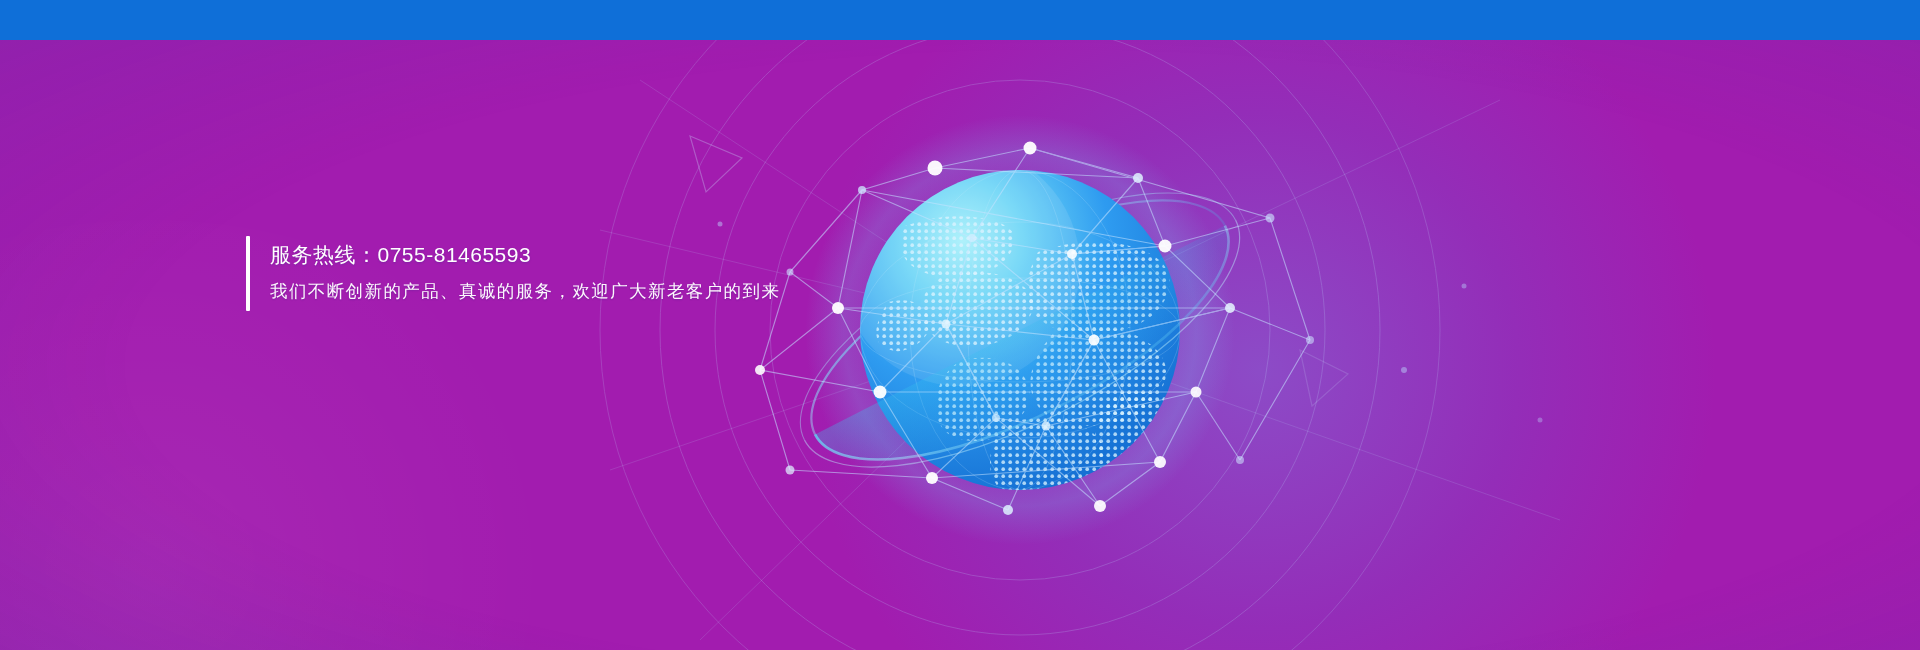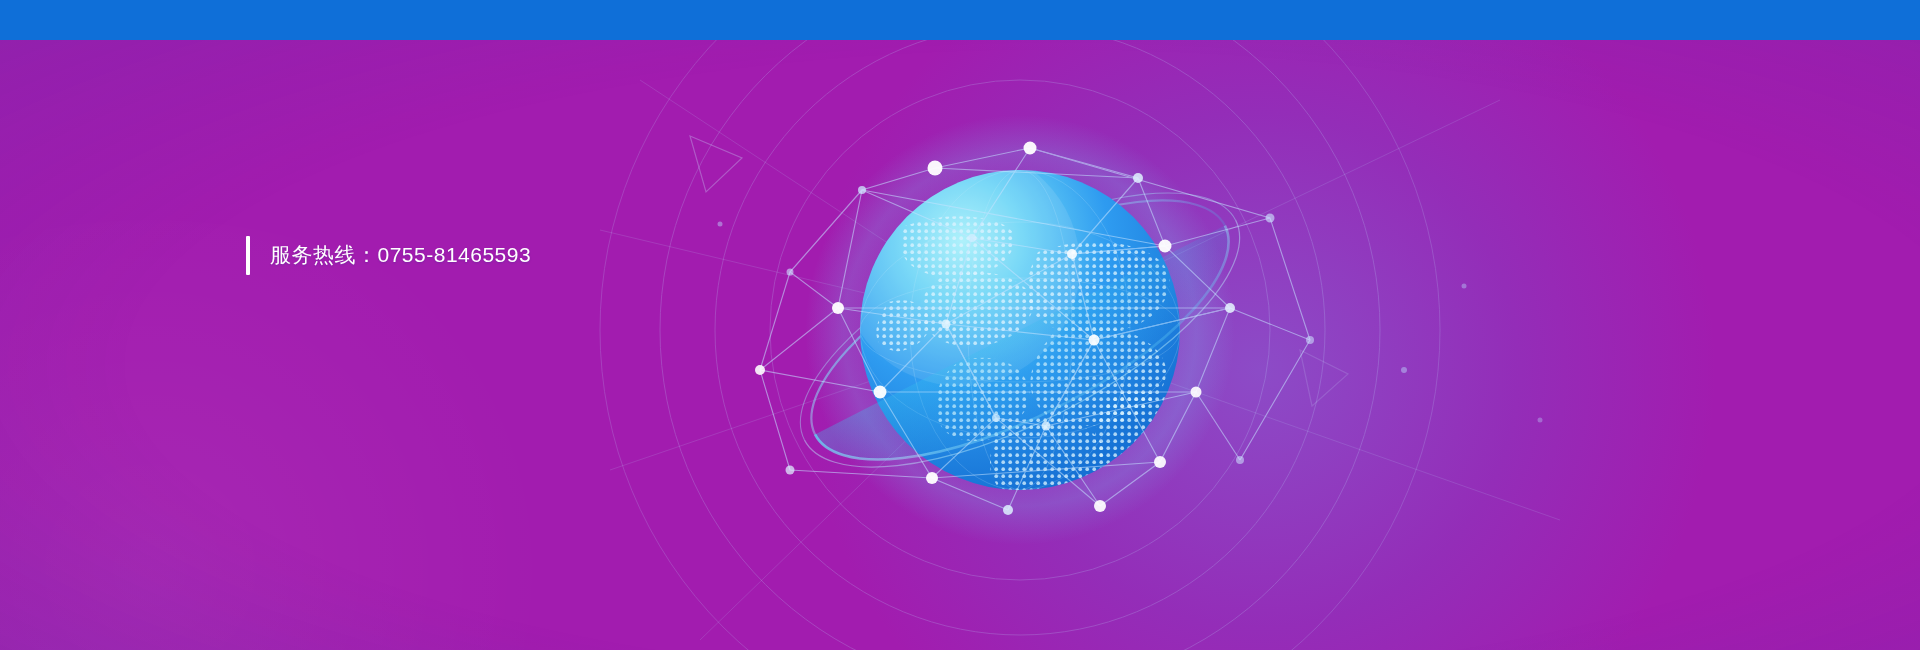--- a/index.html
+++ b/index.html
@@ -216,16 +216,17 @@
       <circle cx="1540" cy="380" r="2.5" fill="#bfdcff" opacity=".35"></circle>
     </g>
   </svg>
 
   <div class="vign"></div>
 
   <div class="copy">
     <div class="accent"></div>
     <div class="lines">
       <div class="hotline">服务热线：0755-81465593</div>
+      <div class="subline">我们不断创新的产品、真诚的服务，欢迎广大新老客户的到来</div>
     </div>
   </div>
 
 </div>
 
 </body></html>

